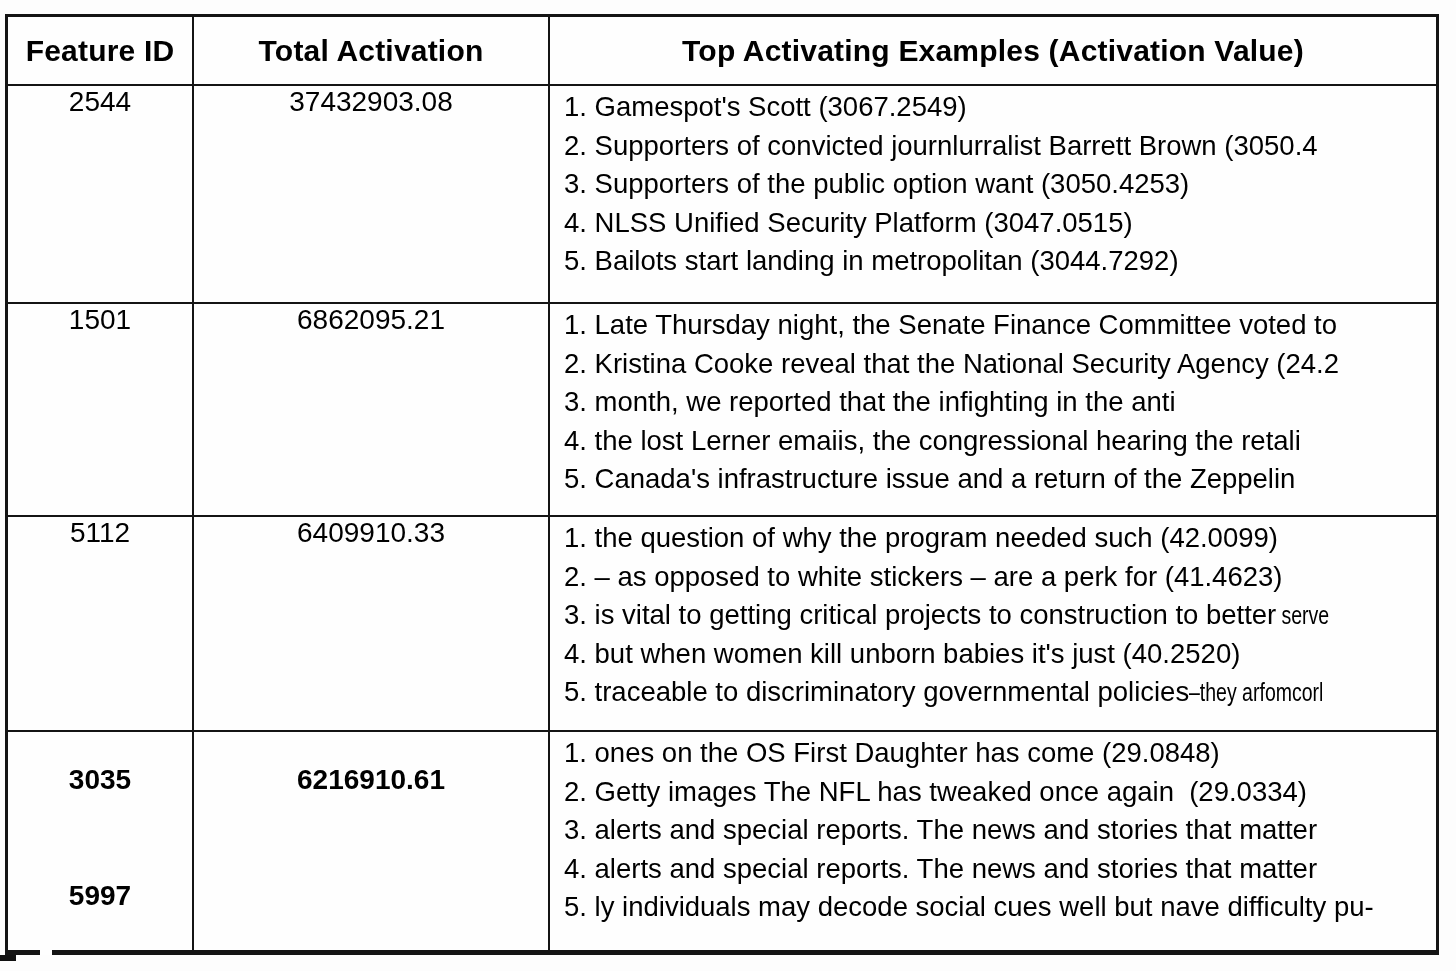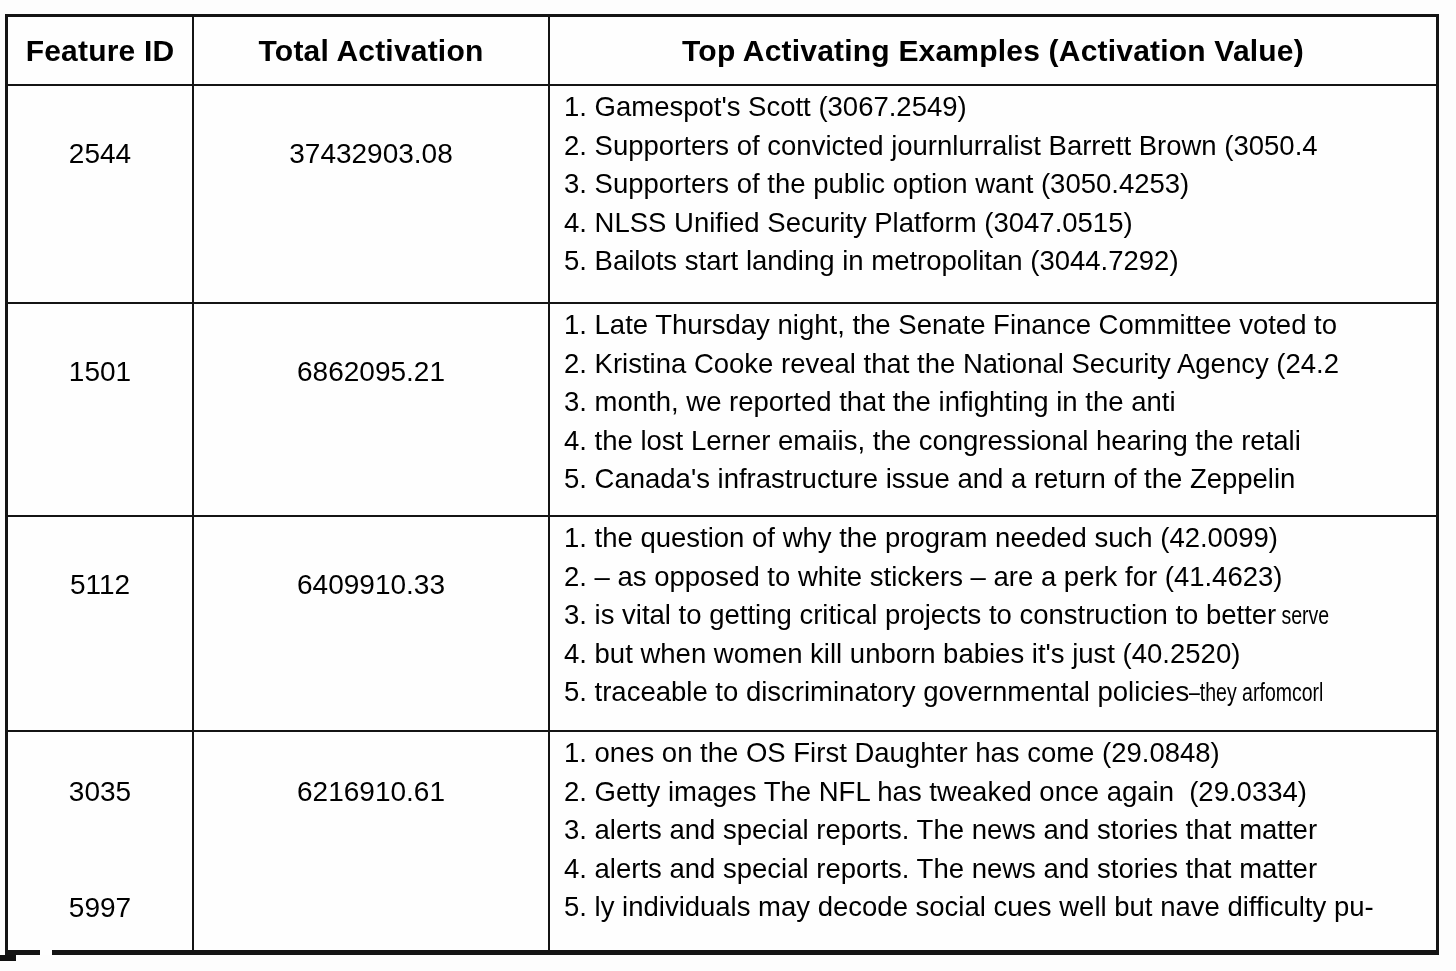--- a/index.html
+++ b/index.html
@@ -52,23 +52,22 @@
     justify-content: center;
     font-weight: bold;
     font-size: 30px;
     letter-spacing: 0.2px;
     height: 100%;
   }
   
   .num-cell {
     text-align: center;
     font-size: 28px;
-    padding-top: 52px;
   }
-  .num-cell.stacked { padding-top: 44px; }
+  .num-cell.stacked { padding-top: 32px; font-weight: bold; }
   .fid, .tot { line-height: 32px; }
   .stacked .fid + .fid,
   .stacked .tot + .tot { margin-top: 84px; }
   
   .ex-cell {
     padding: 2px 0 0 14px;
     font-size: 27.5px;
   }
   .ex-line {
     line-height: 38.6px;

